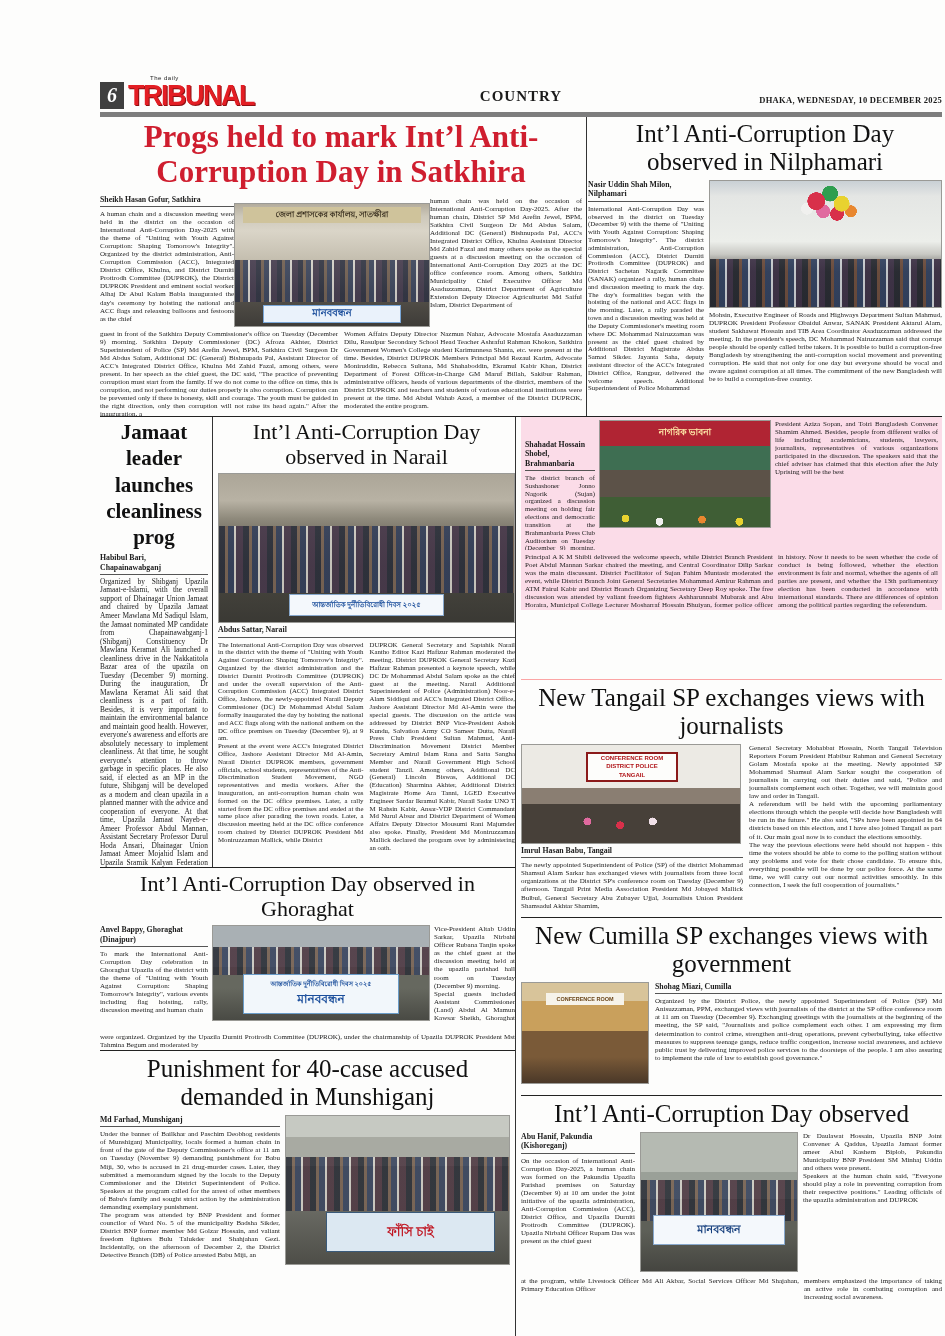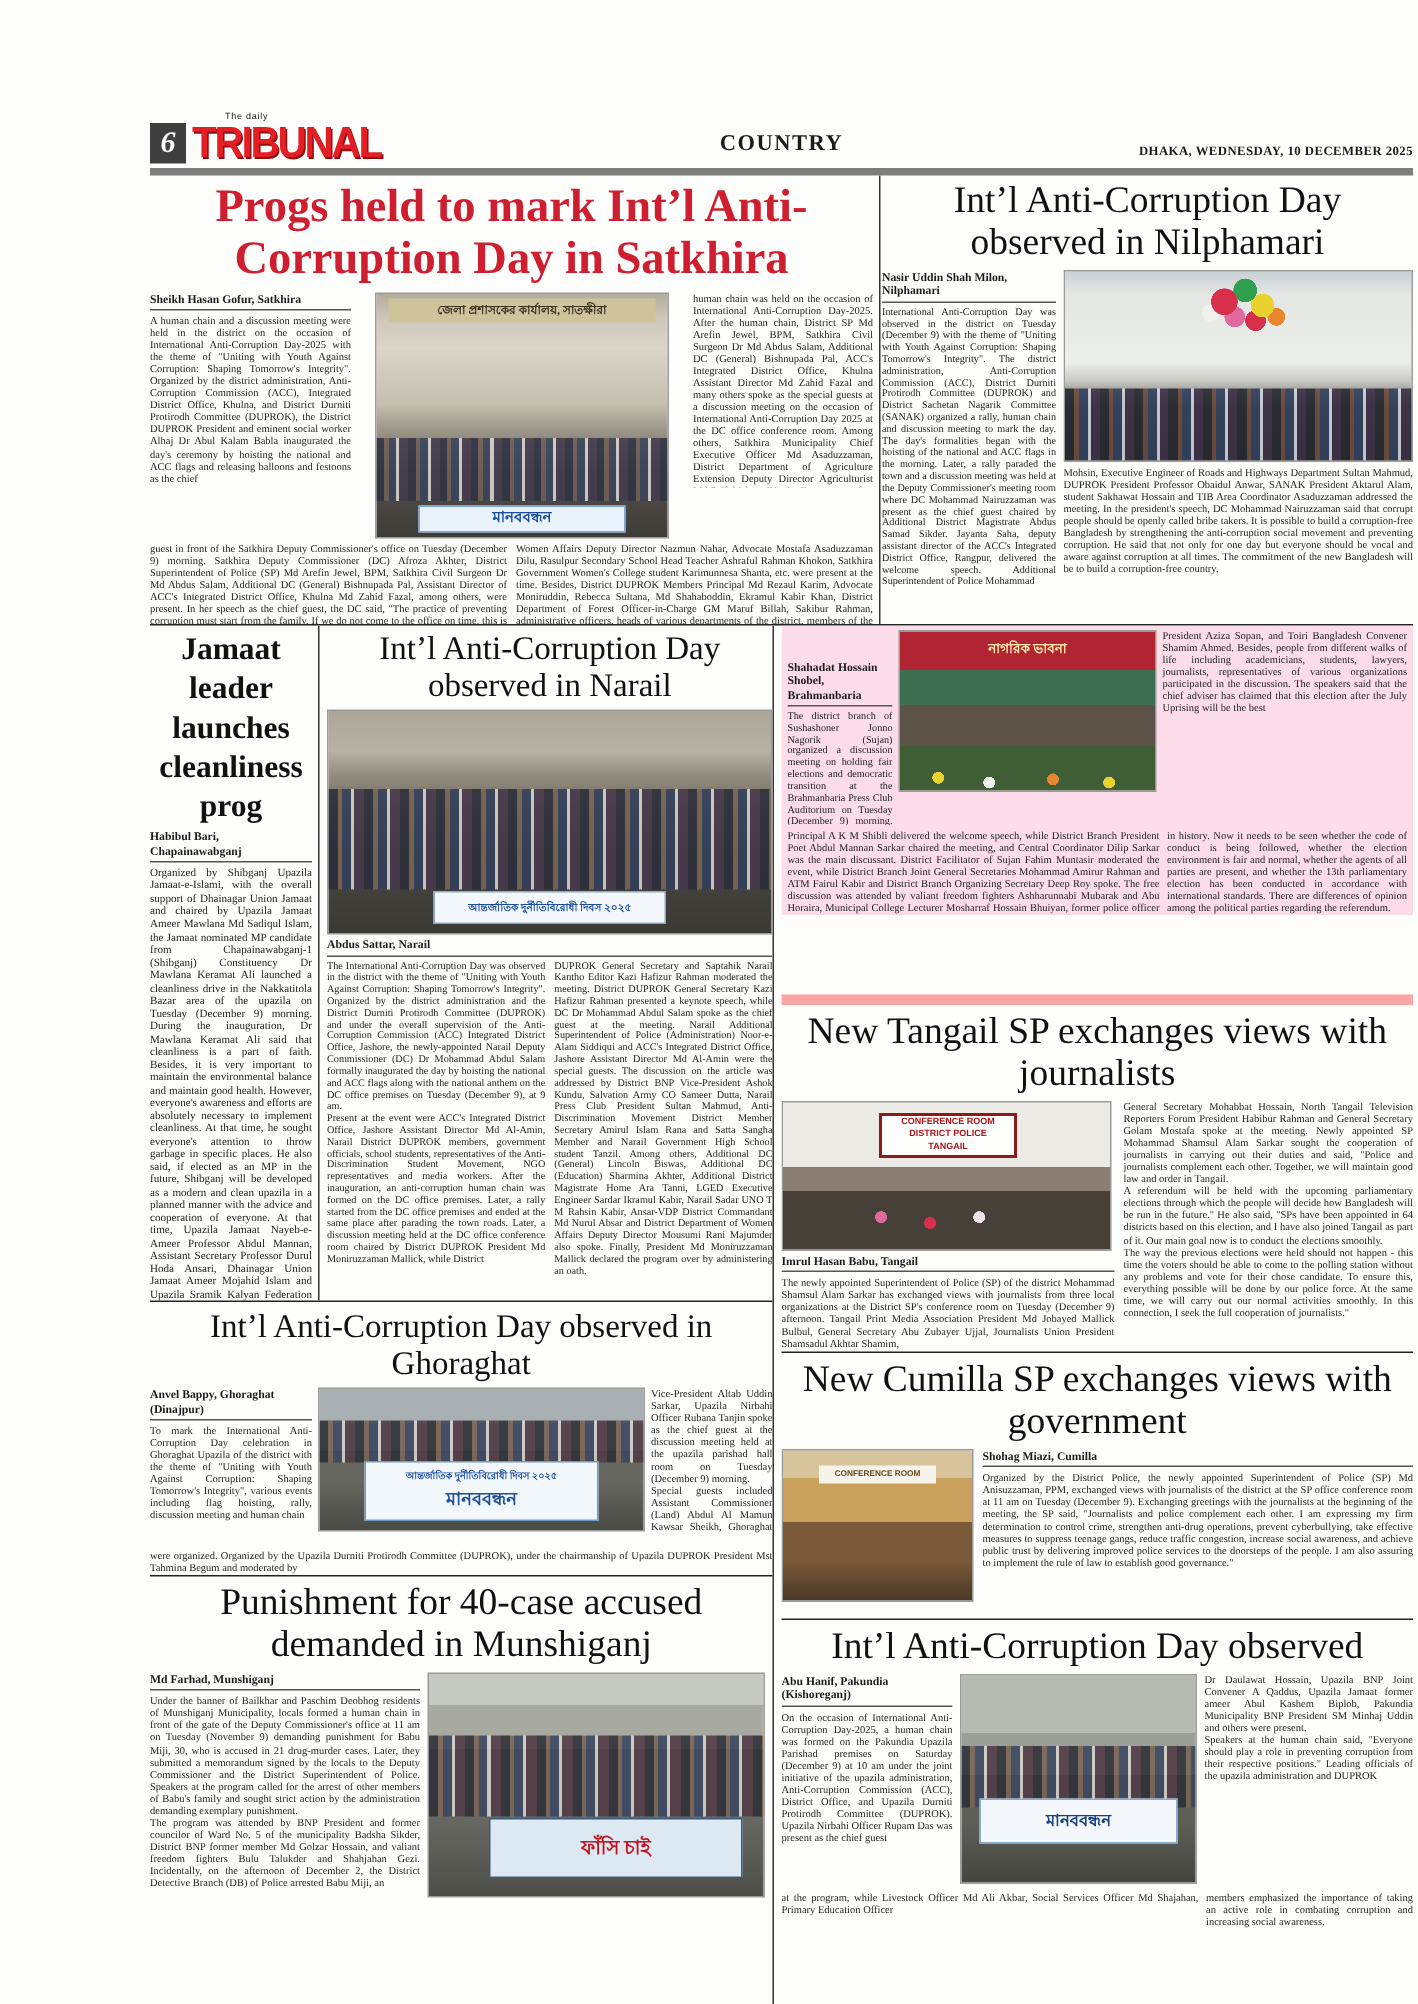--- a/index.html
+++ b/index.html
@@ -32,21 +32,21 @@
   .bt { font-size:7px; line-height:1.15; text-align:justify; white-space:pre-line; }
   .bt-s { font-size:6.8px; }
 
   
   .photo { position:relative; overflow:hidden; border:1px solid #9a9a96; flex:none; }
   .pcrowd { position:absolute; left:0; right:0; opacity:.88; }
   .pbanner { position:absolute; display:flex; flex-direction:column; align-items:center;
     justify-content:center; text-align:center; font-weight:bold; overflow:hidden; }
   .psign { position:absolute; text-align:center; overflow:hidden; }
 
-  .ph-satkhira { width:196px; height:164px;
+  .ph-satkhira { width:196px; height:124px;
     background:linear-gradient(180deg,#b3ac9c 0%,#cdc8ba 10%,#dad5c8 22%,#c5bfb0 45%,#8e897b 60%,#55514a 74%,#3e3c38 100%);padding-left:12px; }
   .ph-satkhira .psign { top:3px; left:8px; right:8px; height:16px; background:#cfc39b;
     color:#3a3020; font:bold 8px/16px "Liberation Serif",serif; }
   .ph-satkhira .pcrowd { bottom:24px; height:42px;
     background:repeating-linear-gradient(90deg,#2e3242 0 5px,#715f52 5px 8px,#39435c 8px 13px,#d8d5cf 13px 15px,#433a4e 15px 21px); }
   .ph-satkhira .pbanner { bottom:3px; left:28px; right:28px; height:18px;
     background:#eaf2fb; border:1px solid #7aa7d8; color:#1c4f9c; font-size:10px; }
 
   .ph-nilphamari { width:100%; height:128px; margin-bottom:3px;
     background:
@@ -121,21 +121,21 @@
   .nilphamari { flex:1; border-left:1px solid #333; padding-left:1px; overflow:hidden; }
 
   .bottom-band { display:flex; height:923px; overflow:hidden; }
   .left-stack { width:415px; }
   .right-stack { flex:1; border-left:1px solid #333; padding-left:5px; }
 
   .row-jn { display:flex; height:450px; overflow:hidden; }
   .jamaat { width:112px; padding-right:4px; overflow:hidden; }
   .narail { flex:1; border-left:1px solid #333; padding-left:5px; overflow:hidden; }
 
-  .sat-grid { display:flex; gap:16px; }
+  .sat-grid { display:flex; gap:0;align-items:flex-end; }
   .sat-c1 { width:134px; overflow:hidden; height:132px; }
   .sat-c3 { flex:1; overflow:hidden; height:130px; }
   .sat-wraps { display:flex; gap:6px; margin-top:3px; height:88px; overflow:hidden; }
   .sat-wraps > div { width:50%; }
 
   .nil-row { display:flex; gap:5px; }
   .nil-c1 { width:116px; overflow:hidden; height:228px; }
   .nil-c2 { flex:1; overflow:hidden; height:228px; }
 
   .nar-cols { display:flex; gap:6px; height:216px; overflow:hidden; }
@@ -144,21 +144,21 @@
   .bbaria { height:246px; overflow:hidden; }
   .bb-banner { background:#e5295e; color:#fff; text-align:center;
     font:bold 21px/1.1 "Liberation Serif",serif; padding:4px 8px 5px; }
   .bb-body { background:#fbdce8; padding:3px 4px; height:193px; overflow:hidden; }
   .bb-row { display:flex; gap:4px; }
   .bb-c1 { width:70px; overflow:hidden; height:110px;margin-top:20px; }
   .bb-c3 { flex:1; overflow:hidden; height:110px; }
   .bb-wraps { display:flex; gap:5px; margin-top:3px; height:62px; overflow:hidden; }
   .bb-wl { width:248px; } .bb-wr { flex:1; }
 
-  .tangail { height:238px; border-top:7px solid #fca5a5; overflow:hidden; padding-top:1px; }
+  .tangail { height:238px; border-top:1px solid #fca5a5; overflow:hidden; padding-top:1px;margin-top:16px; }
   .tg-row { display:flex; gap:6px; }
   .tg-left { width:222px; } .tg-right { flex:1; overflow:hidden; height:172px; }
 
   .cumilla { height:178px; border-top:1px solid #222; overflow:hidden; padding-top:1px; }
   .cu-row { display:flex; gap:6px; }
   .cu-right { flex:1; overflow:hidden; height:112px; }
 
   .pakundia { height:260px; border-top:1px solid #222; overflow:hidden; padding-top:1px; }
   .pk-row { display:flex; gap:5px; }
   .pk-c1 { width:114px; overflow:hidden; height:142px; }

